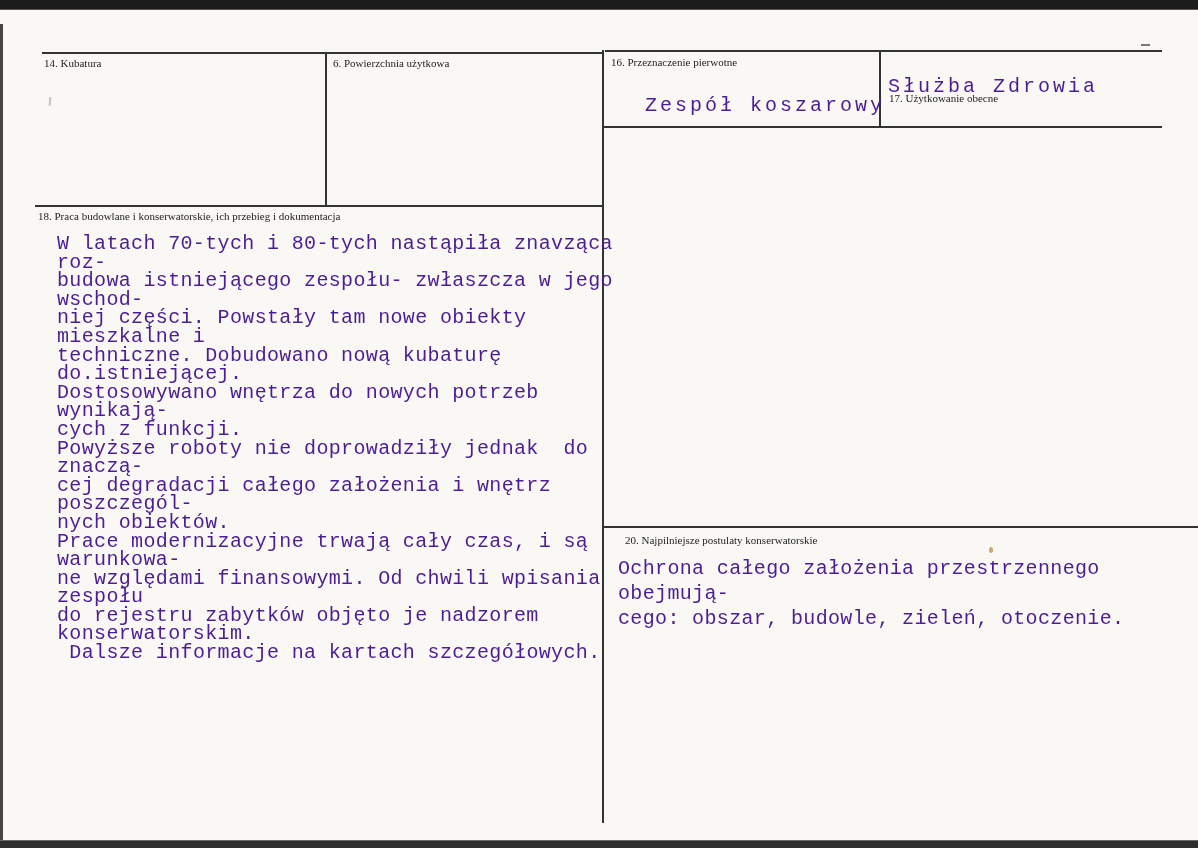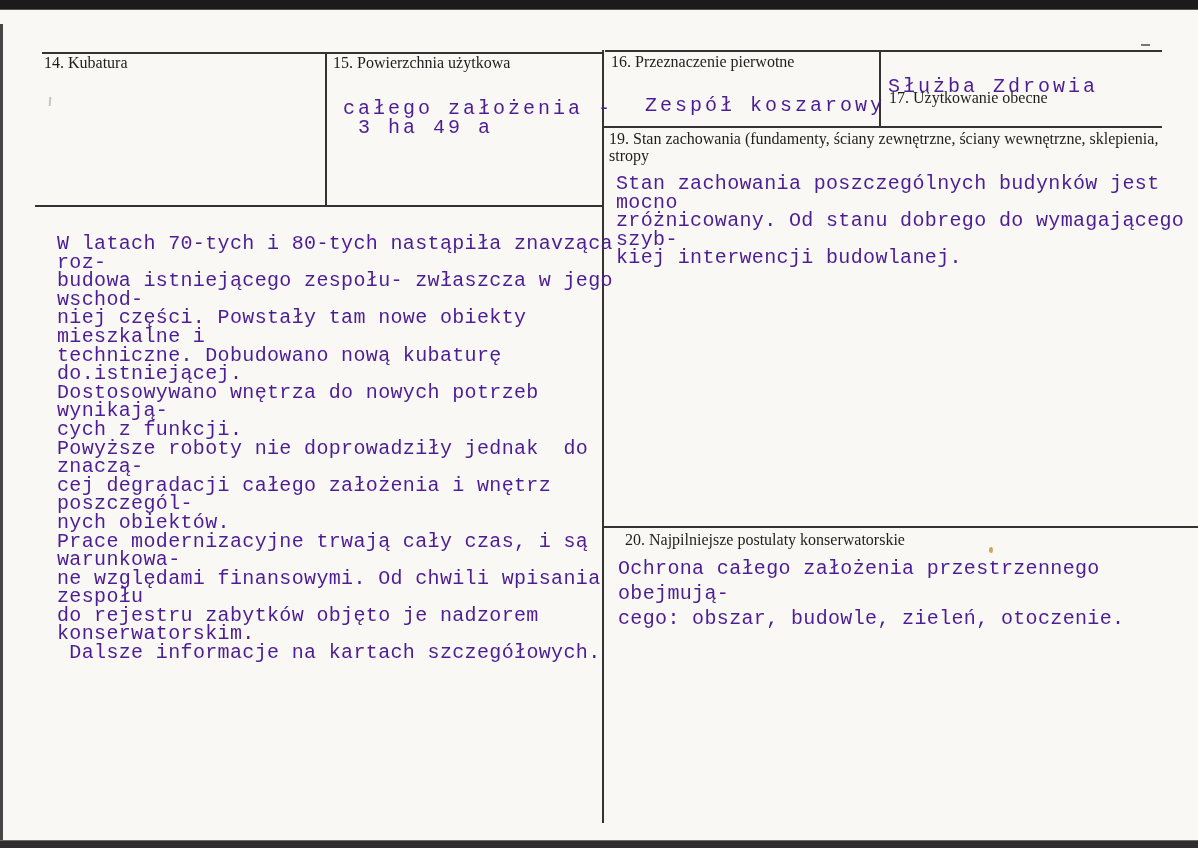--- a/index.html
+++ b/index.html
@@ -25,21 +25,21 @@
   .l-top-right{left:605px;top:50px;width:557px;}
   .l-under-14-15{left:35px;top:205px;width:567px;}
   .l-under-16-17{left:604px;top:126px;width:558px;}
   .l-above-20{left:604px;top:526px;width:594px;}
   .v-14-15{left:325px;top:52px;height:154px;}
   .v-center{left:602px;top:50px;height:773px;}
   .v-16-17{left:879px;top:50px;height:78px;}
   
   .label{
     position:absolute;
-    font-size:16px;line-height:16.5px;color:#1d1d1d;
+    font-size:11px;line-height:16.5px;color:#1d1d1d;
     white-space:nowrap;
   }
   .label-19{white-space:normal;width:575px;}
   .label-19 .l2{display:block;padding-left:19px;}
   
   .typed{
     position:absolute;
     font-family:Liberation Mono, monospace;
     font-size:20px;color:#4c1d95;
     white-space:pre-wrap;
@@ -77,48 +77,43 @@
   <div class="hline l-top-right"></div>
   <div class="hline l-under-14-15"></div>
   <div class="hline l-under-16-17"></div>
   <div class="hline l-above-20"></div>
   <div class="vline v-14-15"></div>
   <div class="vline v-center"></div>
   <div class="vline v-16-17"></div>
 
   <div class="label lab14">14. Kubatura</div>
 
-  <div class="label lab15">15. Powierzchnia użytkowa</div>
-  <div class="typed typed-wide v15">całego założenia -
- 3 ha 49 a</div>
+  <div class="label lab15">6. Powierzchnia użytkowa</div>
 
   <div class="label lab16">16. Przeznaczenie pierwotne</div>
   <div class="typed typed-wide v16">Zespół koszarowy</div>
 
   <div class="label lab17">17. Użytkowanie obecne</div>
   <div class="typed typed-wide v17">Służba Zdrowia</div>
 
+  <div class="label lab18">18. Praca budowlane i konserwatorskie, ich przebieg i dokumentacja</div>
   <div class="typed v18">W latach 70-tych i 80-tych nastąpiła znavząca roz-
 budowa istniejącego zespołu- zwłaszcza w jego wschod-
 niej części. Powstały tam nowe obiekty mieszkalne i
 techniczne. Dobudowano nową kubaturę do.istniejącej.
 Dostosowywano wnętrza do nowych potrzeb wynikają-
 cych z funkcji.
 Powyższe roboty nie doprowadziły jednak  do znaczą-
 cej degradacji całego założenia i wnętrz poszczegól-
 nych obiektów.
 Prace modernizacyjne trwają cały czas, i są warunkowa-
 ne względami finansowymi. Od chwili wpisania zespołu
 do rejestru zabytków objęto je nadzorem konserwatorskim.
  Dalsze informacje na kartach szczegółowych.</div>
 
   <div class="label label-19 lab19">
-    <span class="l1">19. Stan zachowania (fundamenty, ściany zewnętrzne, ściany wewnętrzne, sklepienia, stropy</span>
   </div>
-  <div class="typed v19">Stan zachowania poszczególnych budynków jest mocno
-zróżnicowany. Od stanu dobrego do wymagającego  szyb-
-kiej interwencji budowlanej.</div>
 
   <div class="label lab20">20. Najpilniejsze postulaty konserwatorskie</div>
   <div class="typed v20">Ochrona całego założenia przestrzennego obejmują-
 cego: obszar, budowle, zieleń, otoczenie.</div>
 
 </div>
 
 </body></html>

